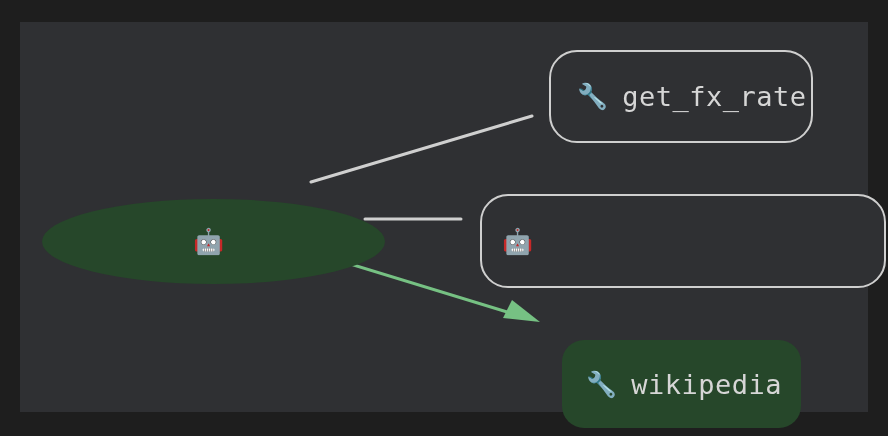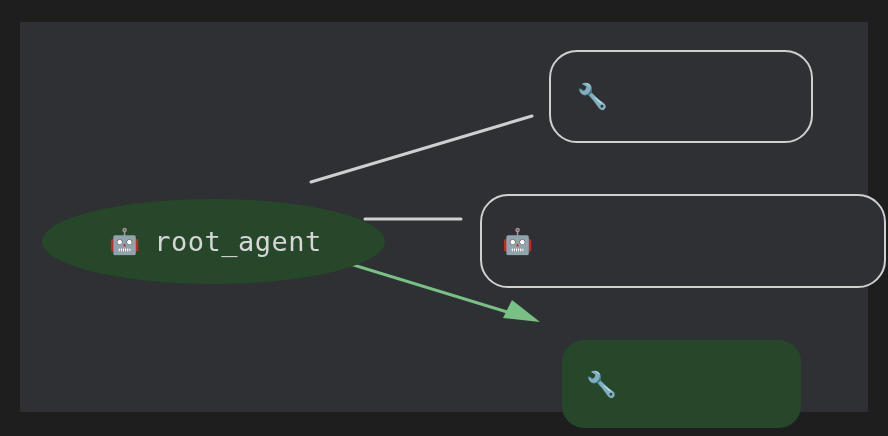--- a/index.html
+++ b/index.html
@@ -114,29 +114,30 @@
       <line x1="311" y1="182" x2="532" y2="116" stroke="#cfcfcf" stroke-width="3" stroke-linecap="round"></line>
 
       <line x1="365" y1="219" x2="461" y2="219" stroke="#cfcfcf" stroke-width="3" stroke-linecap="round"></line>
 
       <line x1="311" y1="252" x2="520" y2="316" stroke="#76c183" stroke-width="3" stroke-linecap="round"></line>
       <polygon points="540,322 503,318 512,300" fill="#76c183"></polygon>
     </svg>
 
     <div class="node" id="node-root-agent">
       <span class="node-emoji">🤖</span>
-      <span class="node-label">root_agent</span>
     </div>
 
     <div class="node" id="node-get-fx-rate">
       <span class="node-emoji">🔧</span>
+      <span class="node-label">get_fx_rate</span>
     </div>
 
     <div class="node" id="node-google-search-agent">
       <span class="node-emoji">🤖</span>
     </div>
 
     <div class="node" id="node-wikipedia">
       <span class="node-emoji">🔧</span>
+      <span class="node-label">wikipedia</span>
     </div>
 
   </div>
 </div>
 
 </body></html>

